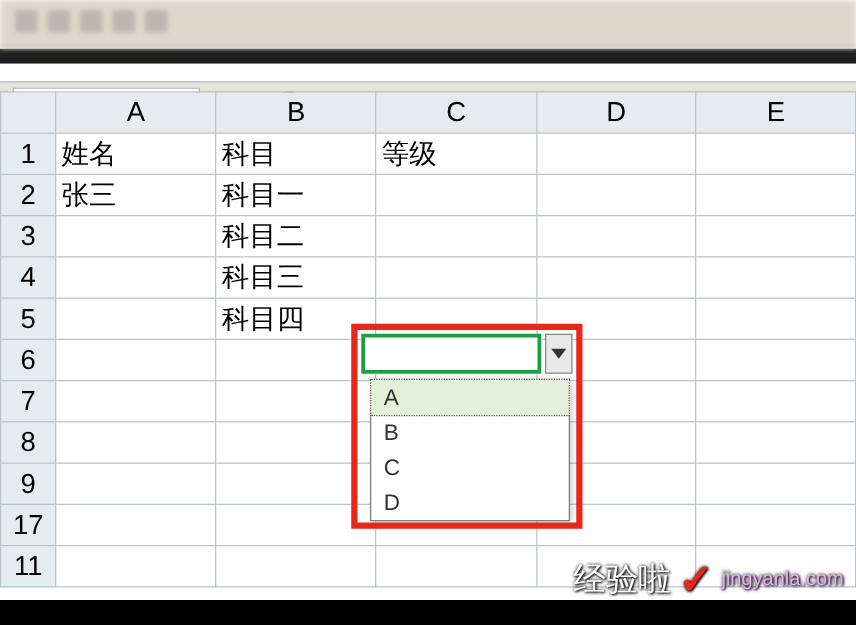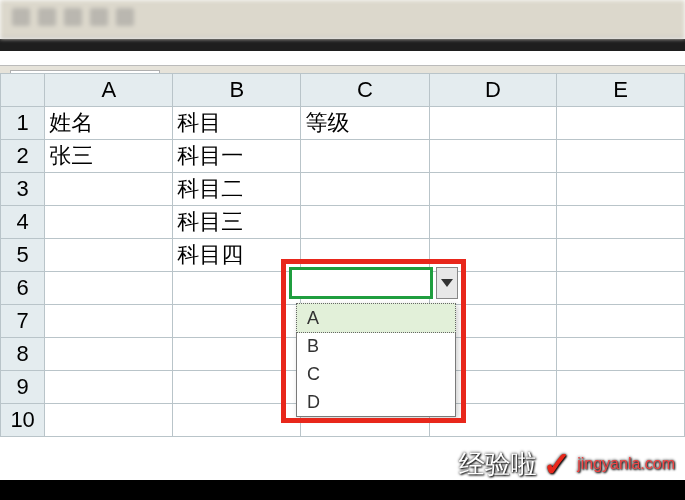--- a/index.html
+++ b/index.html
@@ -24,21 +24,21 @@
 .col{width:126px}
 .active-cell{position:absolute;left:289px;top:164px;width:144px;height:32px;border:3px solid #1f9e3f;background:#fff;box-sizing:border-box;z-index:5}
 .dd-arrow{position:absolute;left:436px;top:164px;width:22px;height:32px;background:#e8e8e8;border:1px solid #888;display:flex;align-items:center;justify-content:center;box-sizing:border-box;z-index:6;cursor:pointer}
 .dd-arrow div{width:0;height:0;border-left:6px solid transparent;border-right:6px solid transparent;border-top:8px solid #333}
 .dropdown-list{position:absolute;left:296px;top:200px;width:158px;background:#fff;border:1px solid #7a7a7a;z-index:7;box-shadow:2px 2px 6px rgba(0,0,0,.2)}
 .dropdown-list div{height:28px;line-height:28px;padding-left:10px;font-size:18px;font-family:Arial,sans-serif;color:#333;cursor:pointer}
 .dropdown-list div.hov{background:#e2f0d9;border:1px dotted #666;margin:-1px}
 .red-highlight{position:absolute;left:281px;top:156px;width:185px;height:164px;border:5px solid #e8271b;box-sizing:border-box;z-index:8;pointer-events:none}
 .watermark{position:absolute;right:10px;bottom:16px;color:#fff;font-size:26px;font-family:SimHei,sans-serif;text-shadow:0 0 3px #000,1px 1px 2px #000;z-index:20;display:flex;align-items:center;gap:6px}
 .watermark .check{color:#e8271b;font-size:34px;font-weight:bold}
-.watermark .url{font-size:16px;color:#ef4444}
+.watermark .url{font-size:16px;color:#f0abfc}
 .bottom-black{position:absolute;left:0;bottom:0;height:20px;width:100%;background:#000;z-index:15}
 .offset{position:relative;top:-30px}
 .top-outer{background:#fff}
 </style>
 </head>
 <body>
 
 <div class="container">
   <div class="top-outer">
     <div class="toolbar-zone">
@@ -142,21 +142,29 @@
       </tr>
       <tr>
         <td class="rowh">9</td>
         <td></td>
               <td></td>
               <td></td>
               <td></td>
               <td></td>
       </tr>
       <tr>
-        <td class="rowh">10</td>
+        <td class="rowh">17</td>
+        <td></td>
+              <td></td>
+              <td></td>
+              <td></td>
+              <td></td>
+      </tr>
+      <tr>
+        <td class="rowh">11</td>
         <td></td>
               <td></td>
               <td></td>
               <td></td>
               <td></td>
       </tr>
     </tbody>
         </table>
     </div>
 

